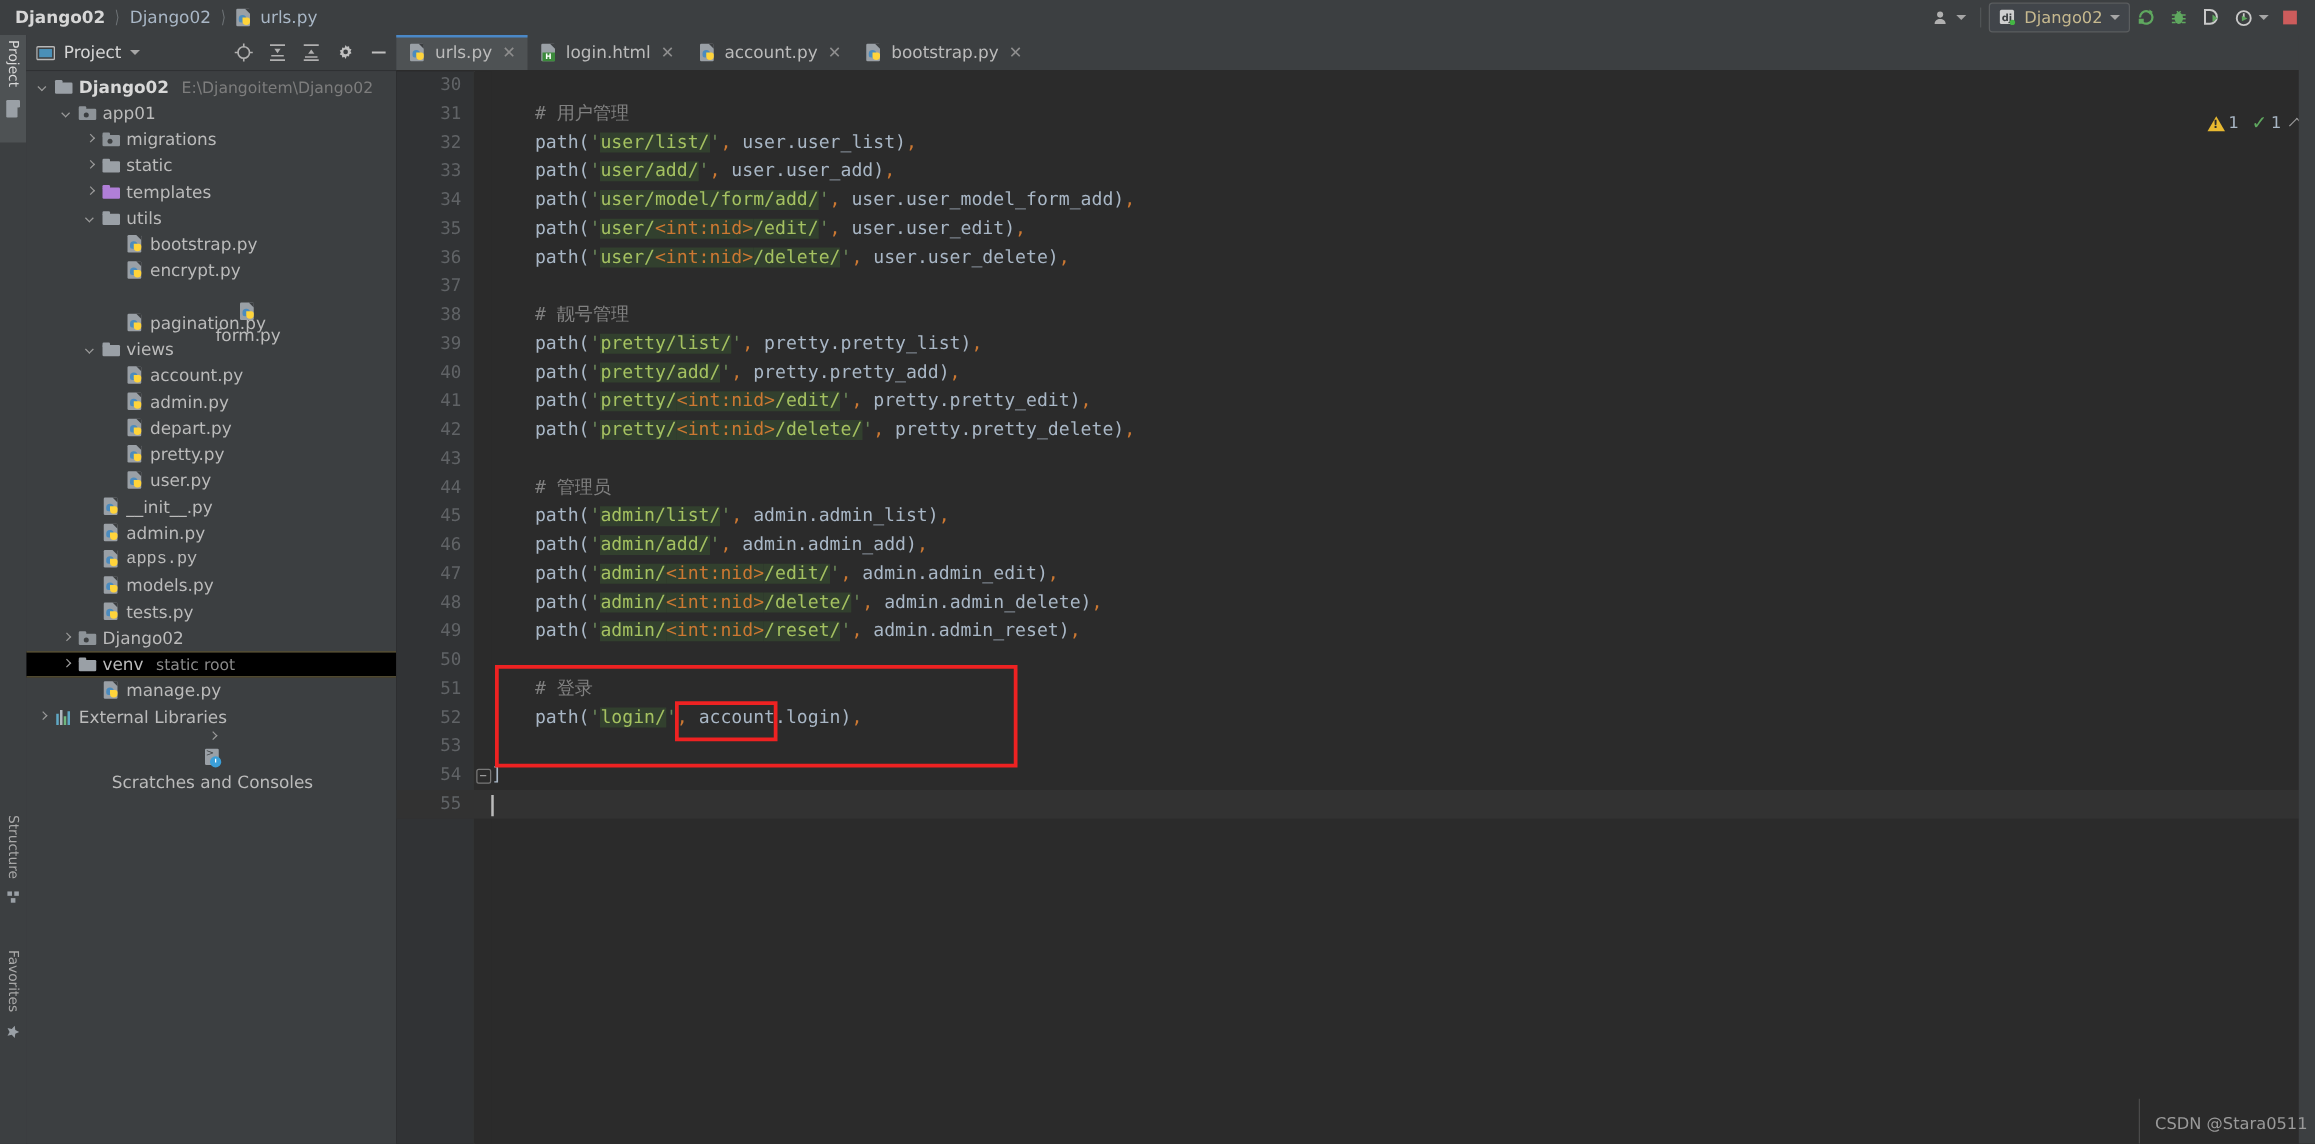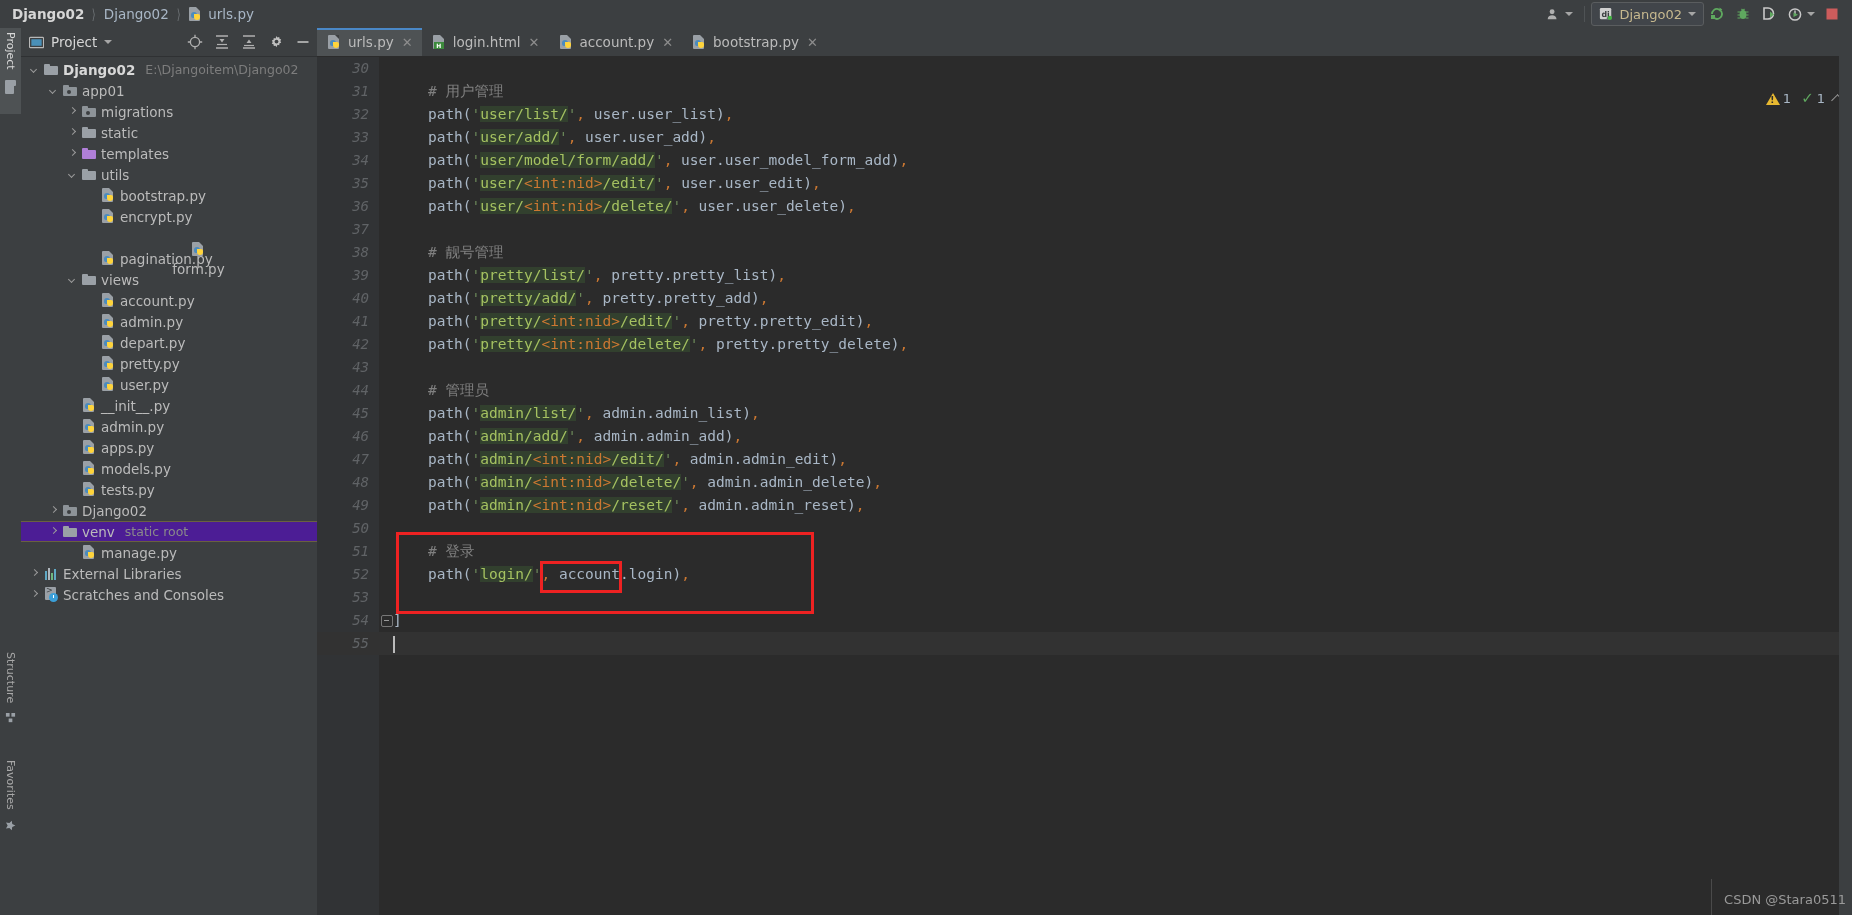--- a/index.html
+++ b/index.html
@@ -65,21 +65,21 @@
     cursor:default;
   }
   .tree{
     position:absolute;left:0;top:29px;right:0;bottom:0;
     background:#3c3f41;overflow:hidden;padding-top:2px;
   }
   .row{
     height:21px;display:flex;align-items:center;gap:4px;
     white-space:nowrap;font-size:13.5px;color:#bbbbbb;padding-right:6px;
   }
-  .row.selected{background:#4c1d95;border-top:1px solid #6a6140;border-bottom:1px solid #6a6140;height:19px;}
+  .row.selected{background:#000000;border-top:1px solid #6a6140;border-bottom:1px solid #6a6140;height:19px;}
   .arrow{
     width:11px;height:11px;flex:0 0 11px;position:relative;
   }
   .arrow.right::after{
     content:"";position:absolute;left:3px;top:2px;
     width:4px;height:4px;border-right:1.4px solid #9a9a9a;border-bottom:1.4px solid #9a9a9a;
     transform:rotate(-45deg);
   }
   .arrow.down::after{
     content:"";position:absolute;left:2px;top:3px;
@@ -164,21 +164,20 @@
   .fold{position:absolute;left:62px;top:0;width:14px;height:859px;background:#2b2b2b;}
   .lines{position:absolute;left:0;top:0;right:0;bottom:0;}
   .ln{
     position:relative;height:23px;line-height:23px;
     font-family:"DejaVu Sans Mono","Liberation Mono",monospace;font-size:14.5px;
     white-space:pre;
   }
   .ln .num{
     position:absolute;left:0;width:52px;text-align:right;color:#606366;font-size:14px;
     font-family:"DejaVu Sans Mono","Liberation Mono",monospace;
-    font-style:italic;
   }
   .ln .code{position:absolute;left:76px;color:#a9b7c6;}
   .ln.cur{background:#323232;}
   .fn{color:#a9b7c6;}
   .str{color:#6a8759;}
   .strhl{background:#32402e;color:#a5c261;}
   .cmt{color:#808080;}
   .punct{color:#a9b7c6;}
   .comma{color:#cc7832;}
 
@@ -505,21 +504,21 @@
         </div>
         <div class="row" style="padding-left: 46px;">
           <span class="arrow"></span>
           <span class="ic py">
             <span class="pg"></span>
             <span class="b1"></span>
             <span class="b2"></span>
           </span>
           <span class="rname">admin.py</span>
         </div>
-        <div class="row" style="padding-left: 46px;">
+        <div class="row" style="padding-left: 46px; font-family: Liberation Mono, monospace;">
           <span class="arrow"></span>
           <span class="ic py">
             <span class="pg"></span>
             <span class="b1"></span>
             <span class="b2"></span>
           </span>
           <span class="rname">apps.py</span>
         </div>
         <div class="row" style="padding-left: 46px;">
           <span class="arrow"></span>
@@ -564,21 +563,21 @@
         <div class="row" style="padding-left: 8px;">
           <span class="arrow right"></span>
           <span class="ic lib">
             <i></i>
             <i></i>
             <i></i>
             <i></i>
           </span>
           <span class="rname">External Libraries</span>
         </div>
-        <div class="row" style="padding-left: 8px;">
+        <div class="row" style="padding-left: 8px; flex-direction: column;">
           <span class="arrow right"></span>
           <span class="ic scratch">
             <span class="pg"></span>
             <span class="clk"></span>
           </span>
           <span class="rname">Scratches and Consoles</span>
         </div>
       </div>
   </div>
 

